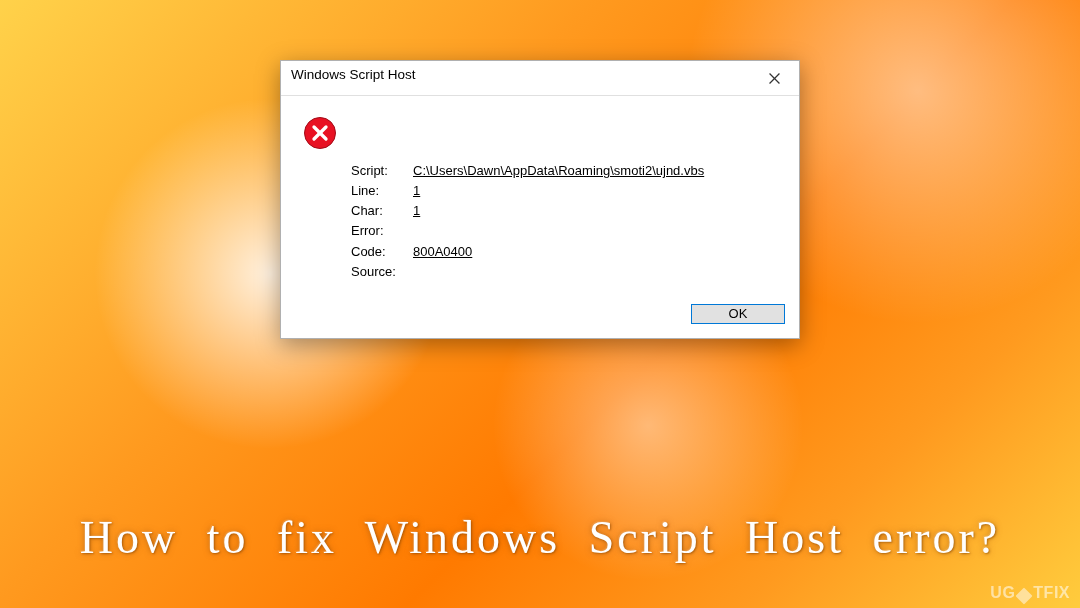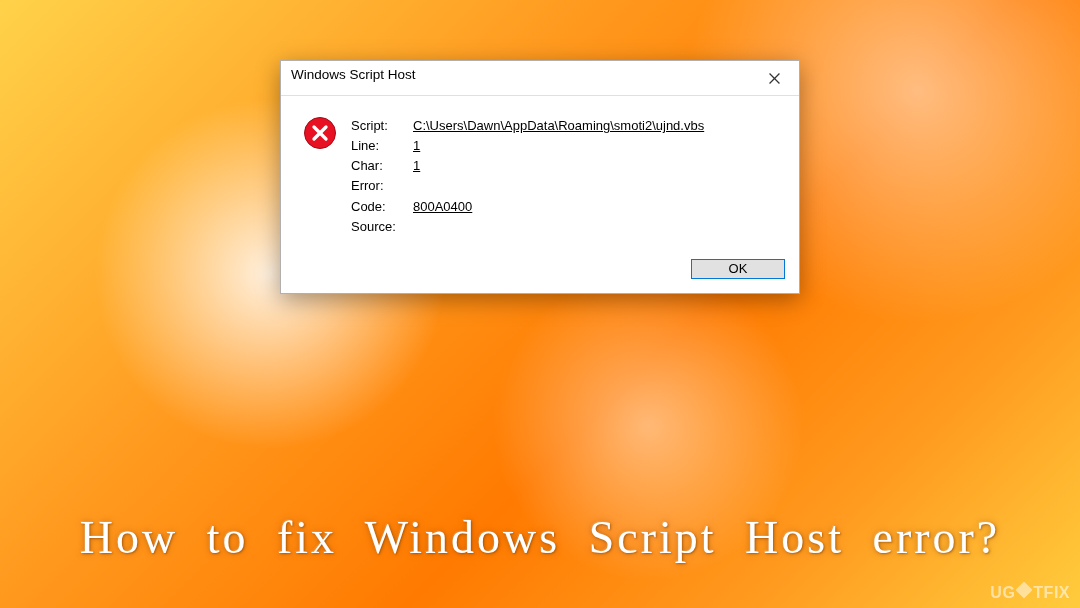--- a/index.html
+++ b/index.html
@@ -53,20 +53,21 @@
       padding: 20px 18px 10px 22px;
       gap: 14px;
     }
 
     .erricon svg { width: 34px; height: 34px; }
 
     .fields {
       font-size: 13px;
       color: #000;
       line-height: 1.55;
+      margin-top: 45px;
     }
     .fields .row { display: flex; }
     .fields .lab { width: 62px; }
     .fields .val { flex: 1; text-decoration: underline; }
 
     .footer {
       display: flex;
       justify-content: flex-end;
       padding: 12px 14px 14px;
     }
@@ -100,21 +101,21 @@
     .watermark {
       position: absolute;
       right: 10px;
       bottom: 6px;
       font-family: Arial, sans-serif;
       font-size: 16px;
       font-weight: 700;
       color: rgba(255,255,255,0.55);
       letter-spacing: 0.5px;
       display: flex;
-      align-items: flex-start;
+      align-items: flex-end;
       gap: 1px;
       margin-left: 36px;
     }
     .watermark .diamond {
       width: 12px; height: 12px;
       background: rgba(255,255,255,0.5);
       transform: rotate(45deg);
       border-radius: 1px;
       margin: 0 2px;
       display: inline-block;

